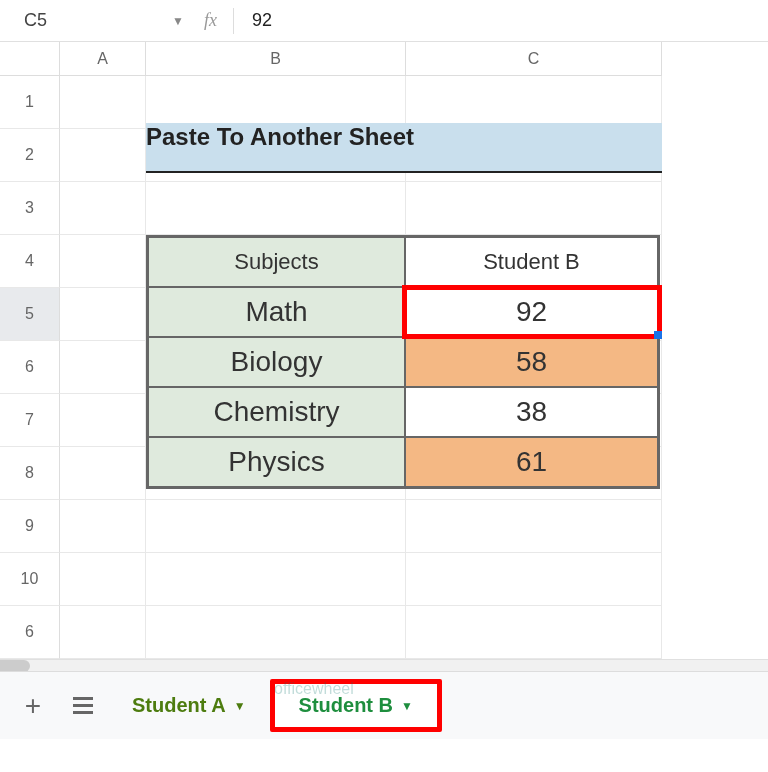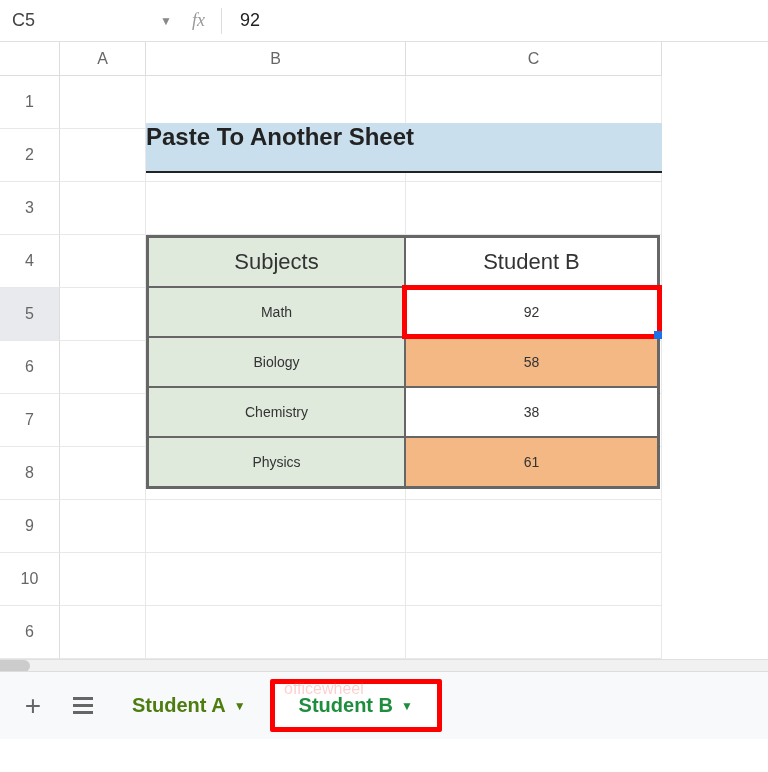--- a/index.html
+++ b/index.html
@@ -12,21 +12,21 @@
       background: #fff;
       width: 768px;
       height: 772px;
       overflow: hidden;
     }
     .name-box-row {
       display: flex;
       align-items: center;
       height: 42px;
       border-bottom: 1px solid #e0e0e0;
-      padding: 0 0;
+      padding: 0 12px;
     }
     .name-box {
       width: 160px;
       font-size: 18px;
       color: #444;
       padding-left: 12px;
     }
     .name-box-dropdown {
       color: #888;
       font-size: 12px;
@@ -124,21 +124,21 @@
     }
     .data-table {
       position: absolute;
       left: 86px;
       top: 159px;
       border: 2px solid #666;
     }
     .data-table td {
       border: 1px solid #666;
       text-align: center;
-      font-size: 14px;
+      font-size: 28px;
       color: #333;
       height: 50px;
     }
     .data-table .th {
       background: #fce9d6;
       font-weight: normal;
       font-size: 22px;
     }
     .data-table .subject {
       background: #dfeadd;
@@ -218,25 +218,25 @@
       color: #1e8e3e;
       background: #fff;
       border: 5px solid #f00;
       border-radius: 2px;
     }
     .tab-dropdown {
       font-size: 12px;
     }
     .watermark {
       position: absolute;
-      left: 284px;
+      left: 274px;
       top: 680px;
       opacity: 0.25;
       font-size: 16px;
-      color: #ef4444;
+      color: #0f766e;
       display: flex;
       align-items: center;
       gap: 4px;
     }
   </style>
 </head>
 <body>
 
 <div class="name-box-row">
   <div class="name-box">C5</div>

